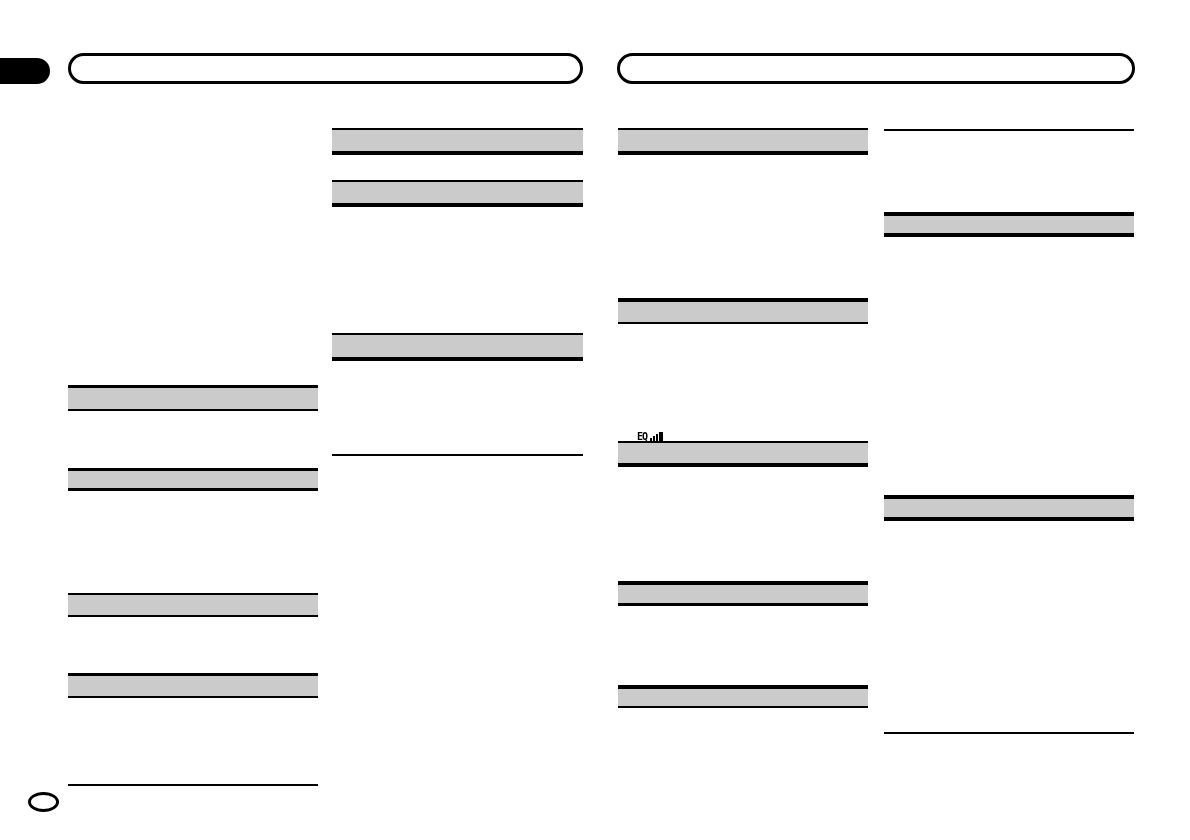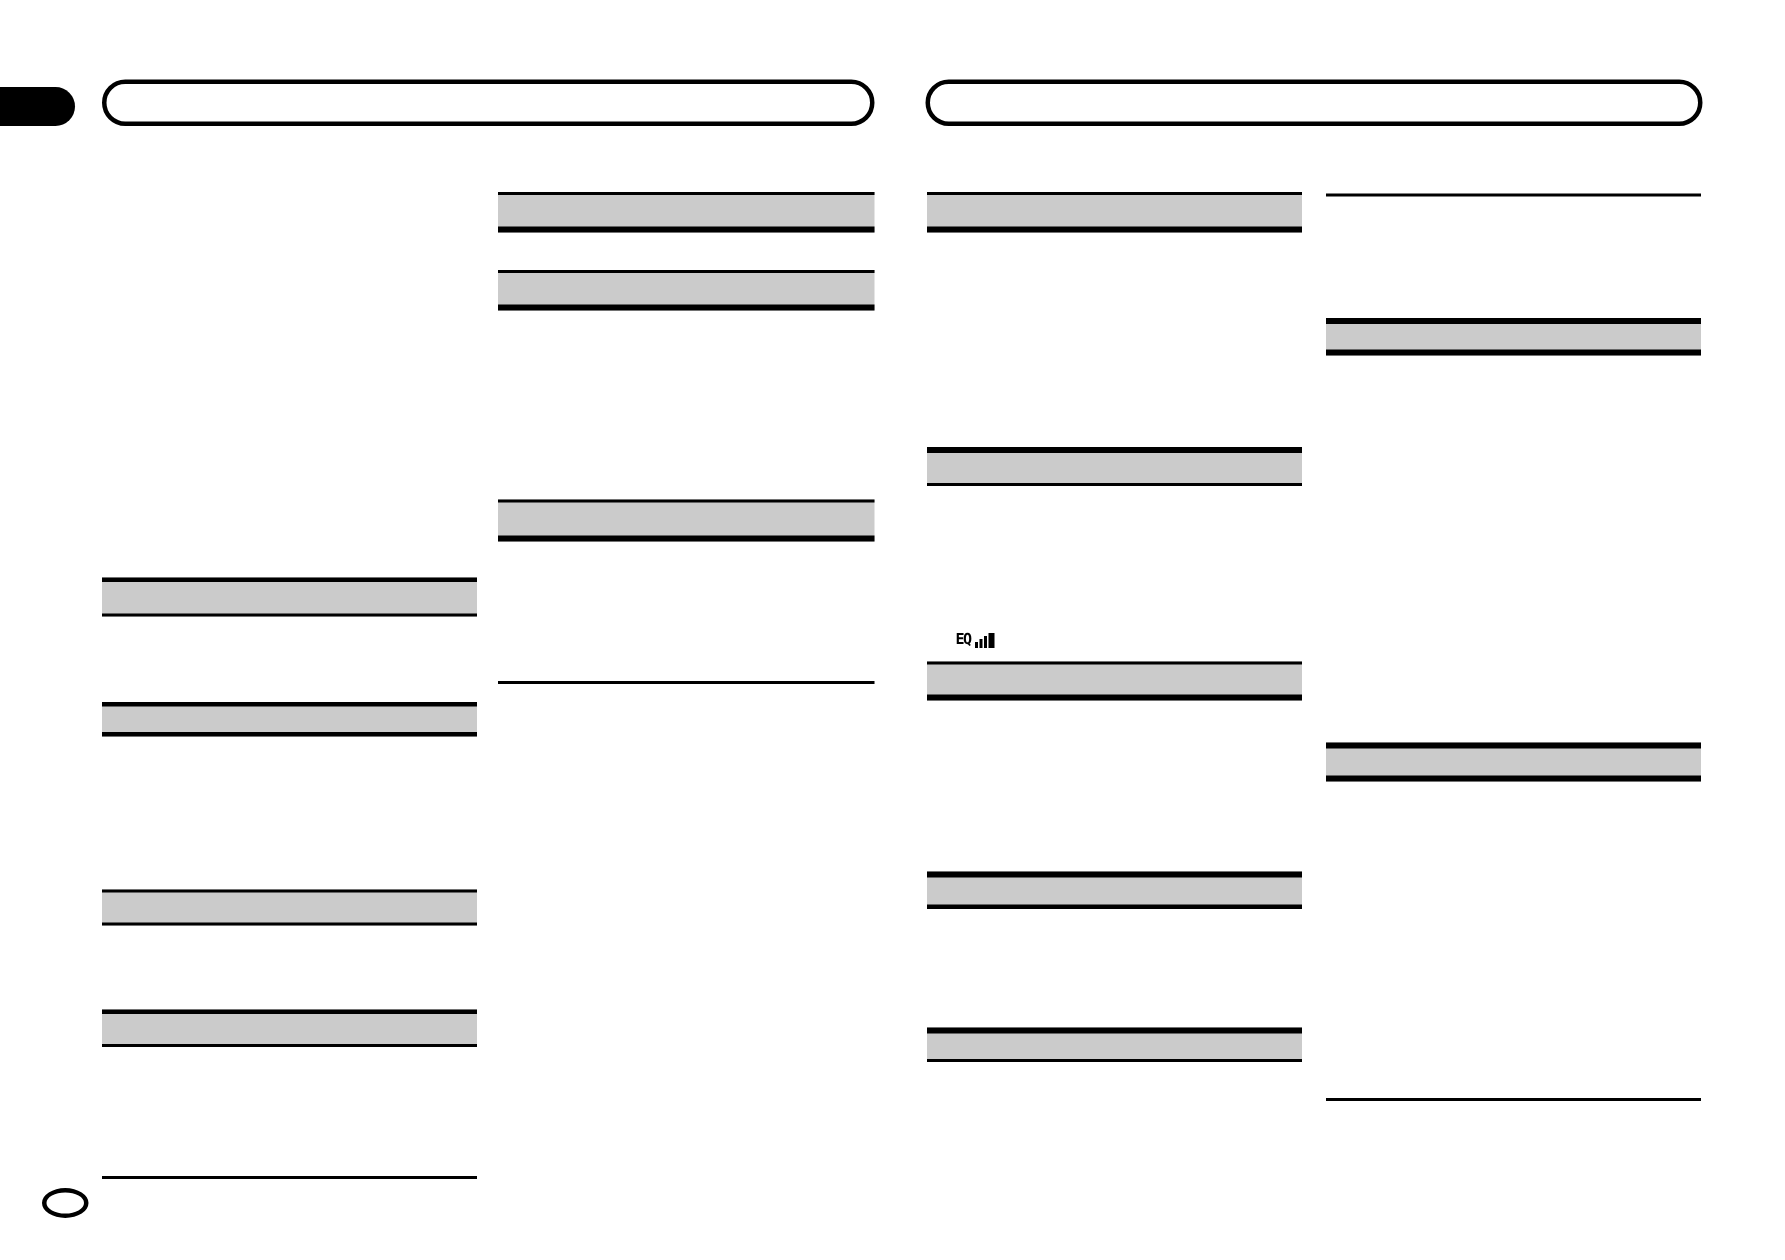--- a/index.html
+++ b/index.html
@@ -88,21 +88,21 @@
   <div class="abs hline" style="left:68px; top:784px; width:250px;"></div>
 
   <div class="abs bar" style="left:332px; top:128px; width:251px; height:27px; border-top-width:2px; border-bottom-width:4px;"></div>
   <div class="abs bar" style="left:332px; top:180px; width:251px; height:27px; border-top-width:2px; border-bottom-width:4px;"></div>
   <div class="abs bar" style="left:332px; top:333px; width:251px; height:28px; border-top-width:2px; border-bottom-width:4px;"></div>
   <div class="abs hline" style="left:332px; top:454px; width:251px;"></div>
 
   <div class="abs bar" style="left:618px; top:128px; width:250px; height:27px; border-top-width:2px; border-bottom-width:4px;"></div>
   <div class="abs bar" style="left:618px; top:298px; width:250px; height:26px; border-top-width:4px; border-bottom-width:2px;"></div>
 
-  <div class="abs eq" style="left:637px; top:421px;">
+  <div class="abs eq" style="left:637px; top:431px;">
     <span class="eq-label">EQ</span>
     <span class="eq-bars">
       <i class="b1"></i>
         <i class="b2"></i>
         <i class="b3"></i>
         <i class="b4"></i>
     </span>
   </div>
 
   <div class="abs bar" style="left:618px; top:441px; width:250px; height:26px; border-top-width:2px; border-bottom-width:4px;"></div>

